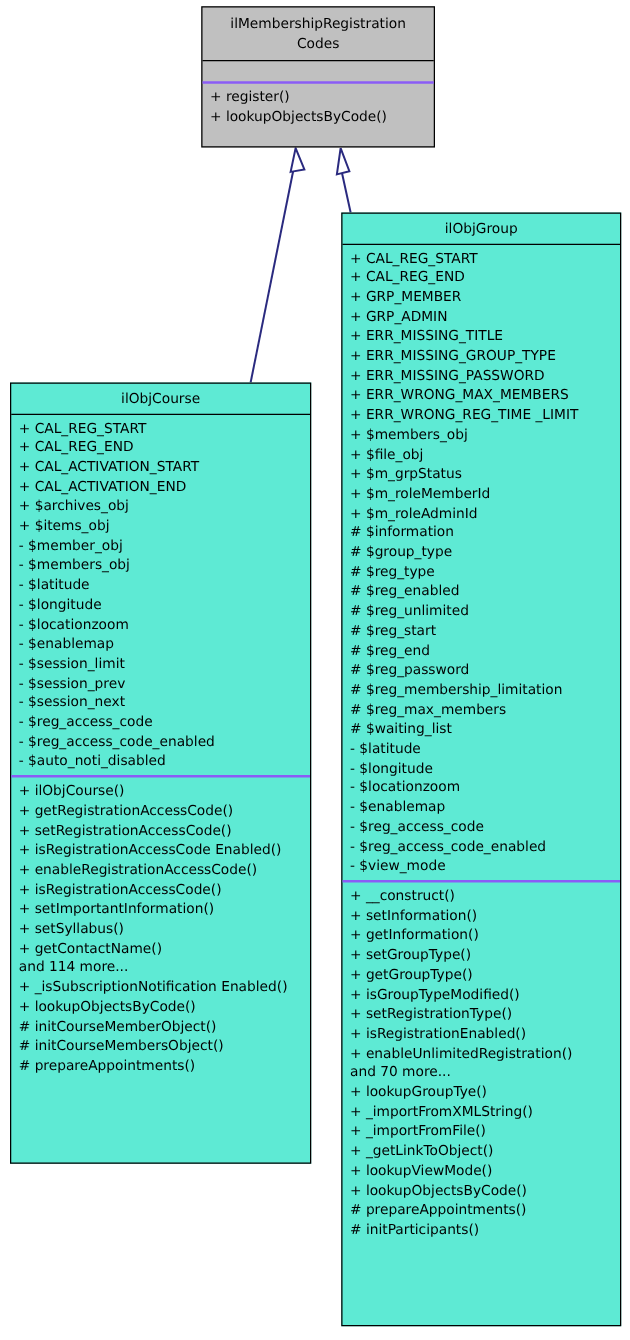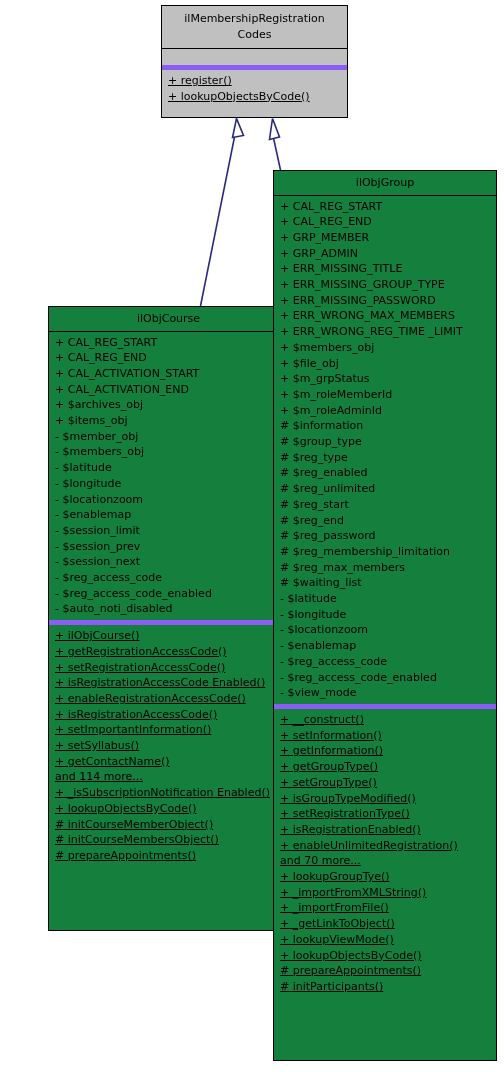--- a/index.html
+++ b/index.html
@@ -27,41 +27,40 @@
     left: 0;
     top: 0;
     width: 504px;
     height: 1072px;
     pointer-events: none;
   }
   .uml-class {
     position: absolute;
     box-sizing: border-box;
     border: 1px solid #000000;
-    background: #15803d;
+    background: #5eead4;
   }
   .uml-class.shaded {
     background: #c0c0c0;
   }
   .class-title {
     text-align: center;
     font-size: 11px;
     line-height: 15.5px;
     color: #000000;
     padding: 4px 4px 4px 4px;
     border-bottom: 1px solid #000000;
     white-space: pre-line;
   }
   .compartment {
     padding: 3px 0 3px 0;
-    border-bottom: 5px solid #8b5cf6;
+    border-bottom: 2px solid #8b5cf6;
   }
   .compartment.last {
     border-bottom: none;
-    text-decoration: underline;
   }
   .compartment.empty {
     height: 16px;
     padding: 0;
   }
   .member {
     font-size: 11px;
     line-height: 15.7px;
     color: #000000;
     padding: 0 4px 0 6px;
@@ -77,21 +76,20 @@
   }
   #cls-root .class-title {
     padding-top: 5px;
     padding-bottom: 6px;
   }
   #cls-course {
     left: 8px;
     top: 306px;
     width: 241px;
     height: 625px;
-    margin-left: 40px;
   }
   #cls-group {
     left: 273px;
     top: 170px;
     width: 224px;
     height: 891px;
   }
 </style>
 </head>
 <body>
@@ -195,22 +193,22 @@
       <div class="member">- $locationzoom</div>
       <div class="member">- $enablemap</div>
       <div class="member">- $reg_access_code</div>
       <div class="member">- $reg_access_code_enabled</div>
       <div class="member">- $view_mode</div>
     </div>
     <div class="compartment last">
       <div class="member">+ __construct()</div>
       <div class="member">+ setInformation()</div>
       <div class="member">+ getInformation()</div>
+      <div class="member">+ setGroupType()</div>
       <div class="member">+ getGroupType()</div>
-      <div class="member">+ setGroupType()</div>
       <div class="member">+ isGroupTypeModified()</div>
       <div class="member">+ setRegistrationType()</div>
       <div class="member">+ isRegistrationEnabled()</div>
       <div class="member">+ enableUnlimitedRegistration()</div>
       <div class="member">and 70 more...</div>
       <div class="member">+ lookupGroupTye()</div>
       <div class="member">+ _importFromXMLString()</div>
       <div class="member">+ _importFromFile()</div>
       <div class="member">+ _getLinkToObject()</div>
       <div class="member">+ lookupViewMode()</div>

